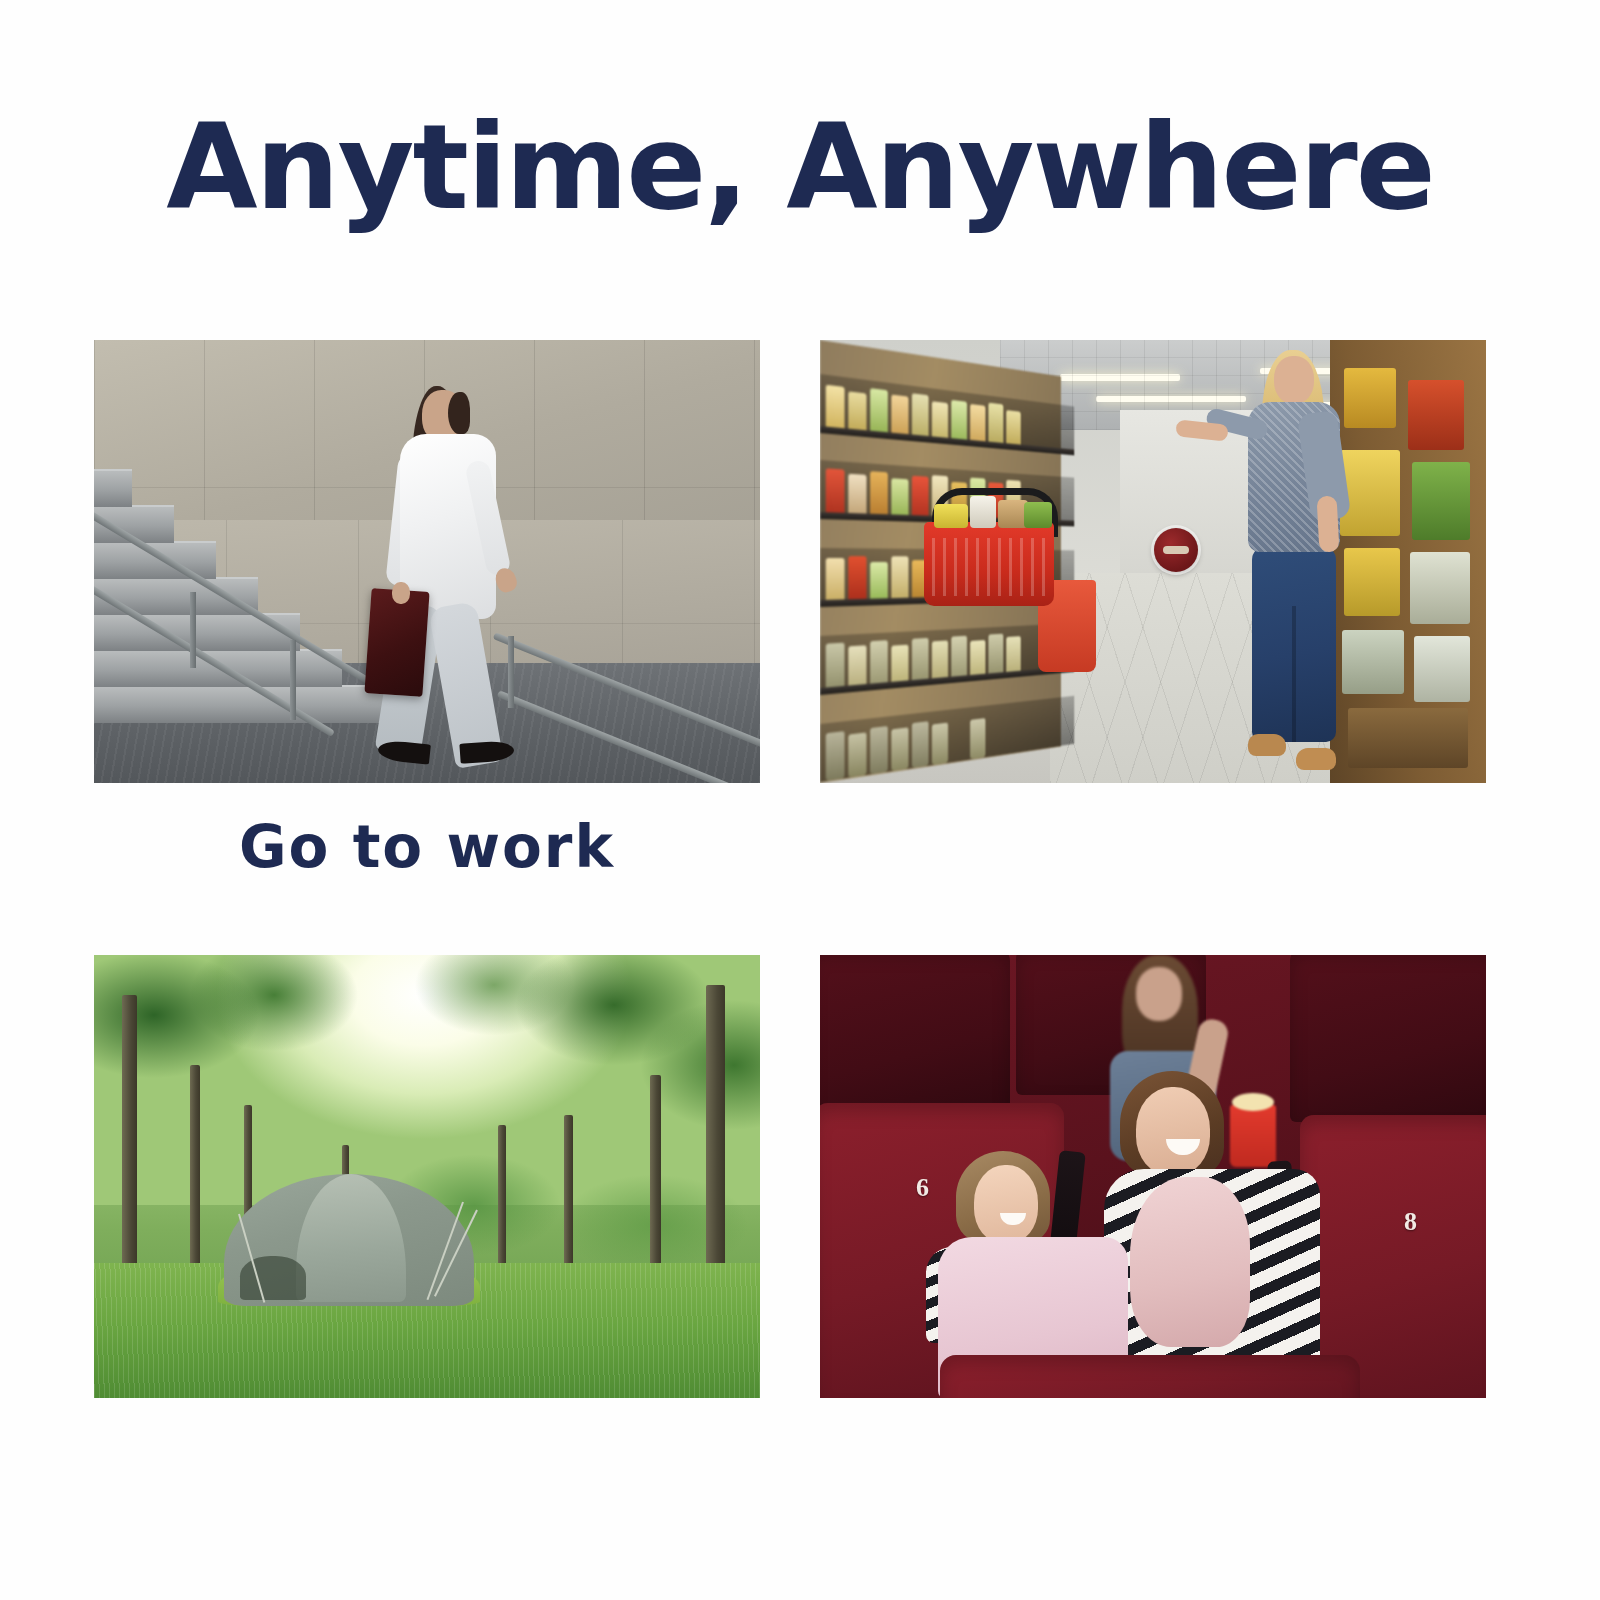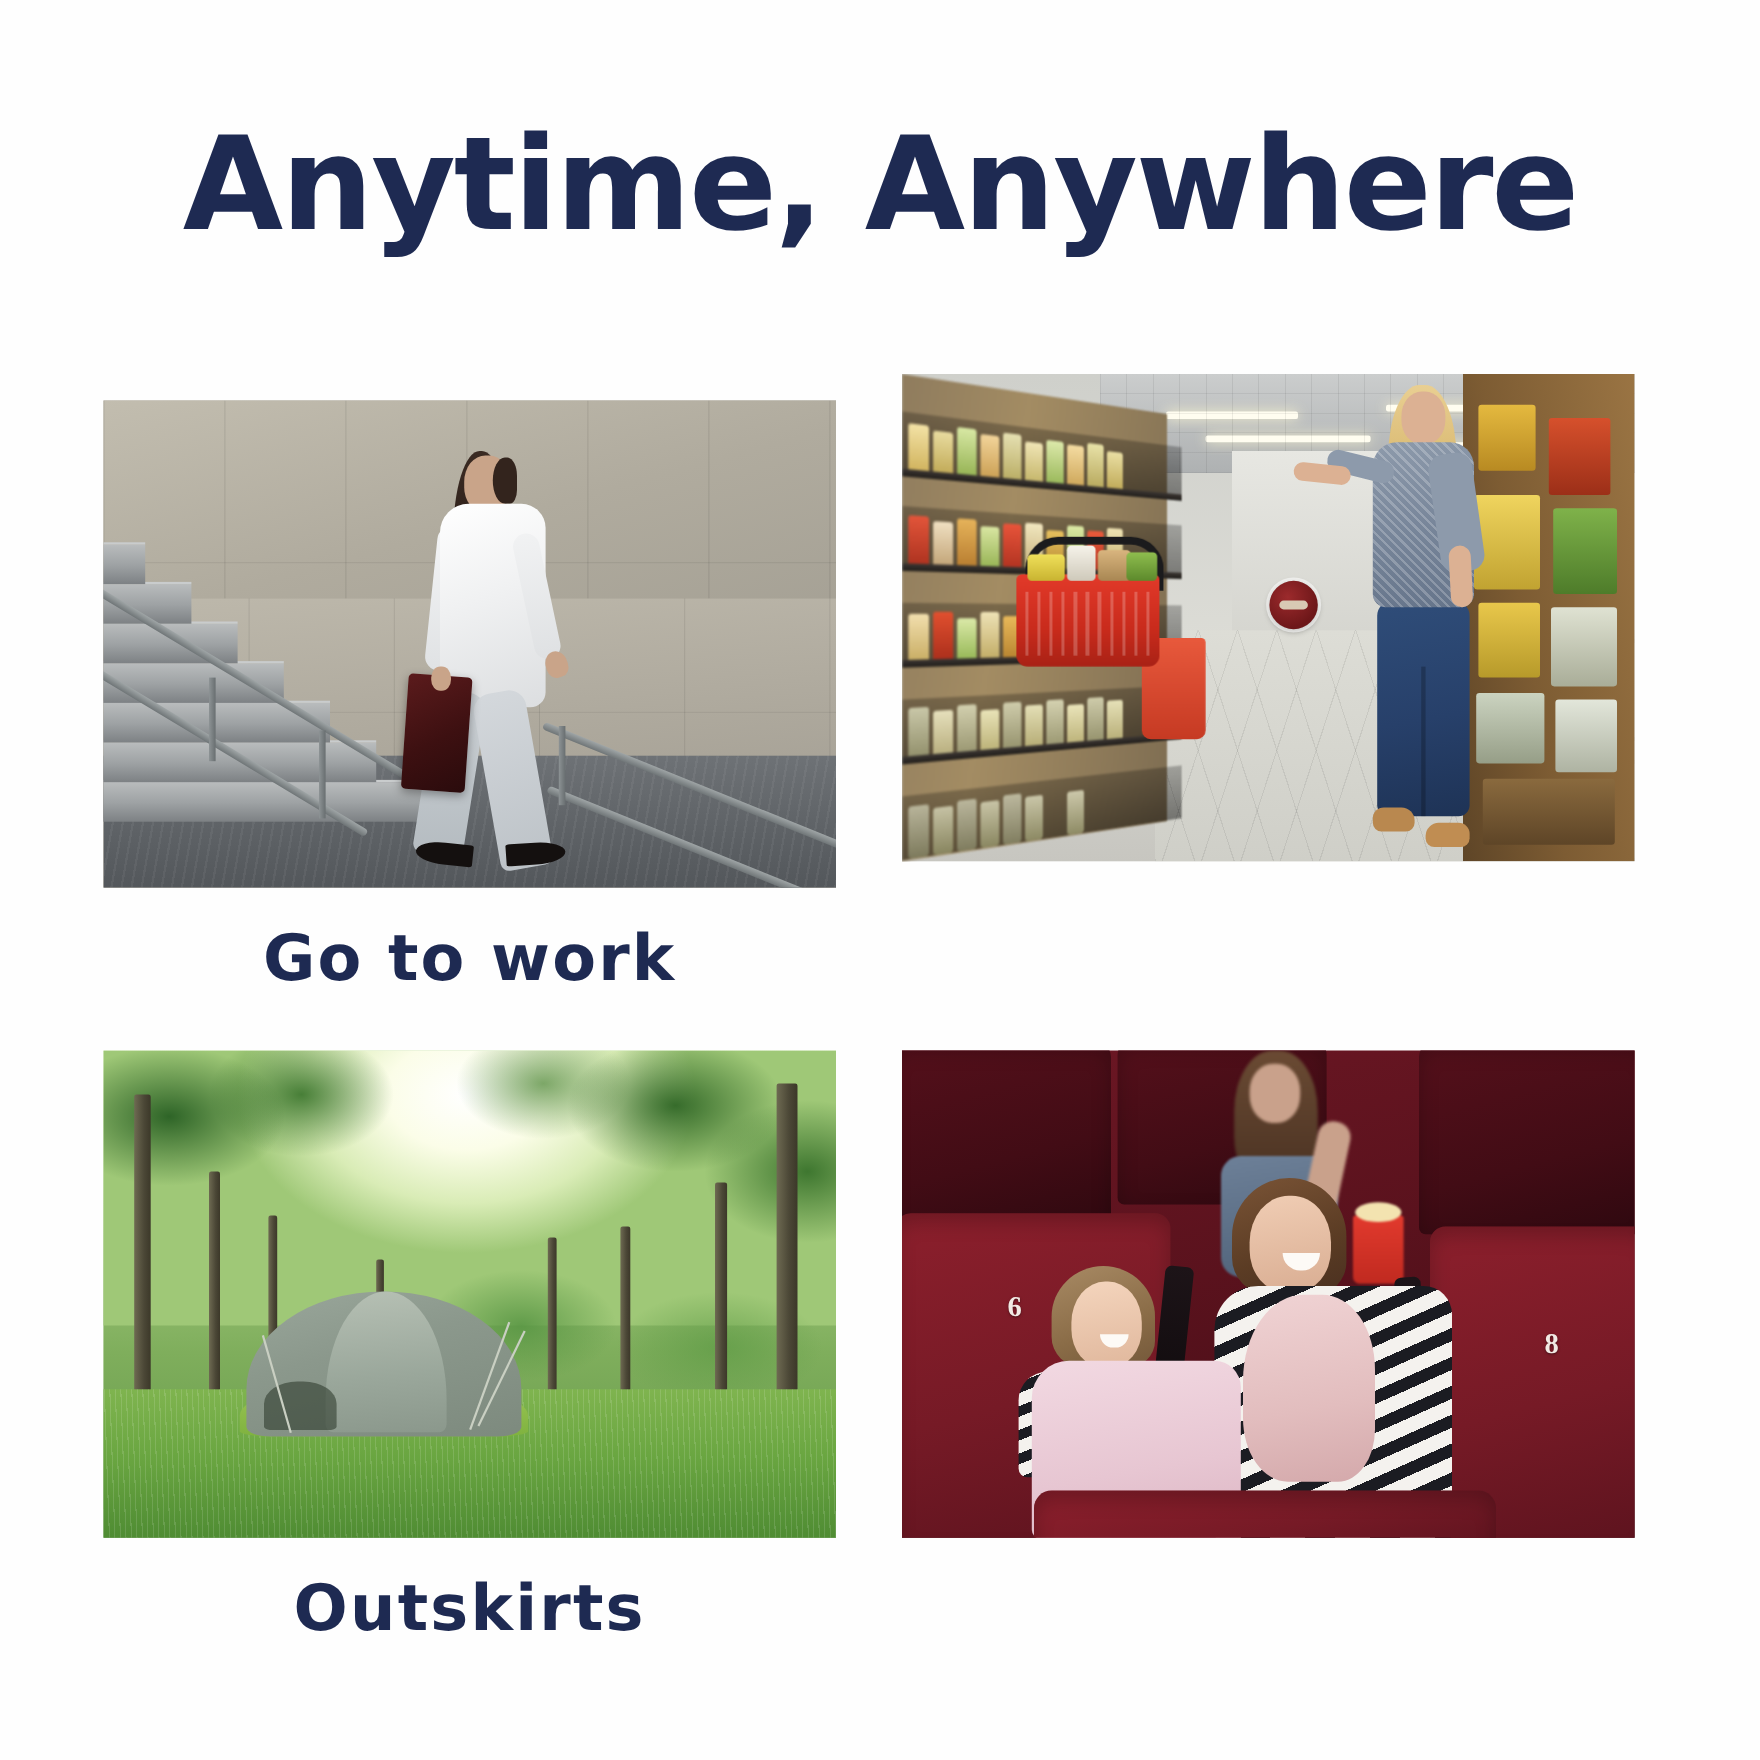--- a/index.html
+++ b/index.html
@@ -40,21 +40,21 @@
     position: absolute;
     left: 94px;
     top: 340px;
     width: 1414px;
     height: 1080px;
   }
   .cell {
     position: absolute;
     width: 666px;
   }
-  .cell.c1 { left: 0;    top: 0; margin-top: 24px; }
+  .cell.c1 { left: 0;    top: 0; }
   .cell.c2 { left: 726px; top: 0; }
   .cell.c3 { left: 0;    top: 615px; }
   .cell.c4 { left: 726px; top: 615px; }
 
   .photo {
     position: relative;
     width: 666px;
     height: 443px;
     overflow: hidden;
     background: #cfcfc8;
@@ -617,21 +617,20 @@
         <div class="tent">
           <span class="tbase"></span>
           <span class="tdome"></span>
           <span class="tfly"></span>
           <span class="tdoor"></span>
           <span class="guy" style="left:258px; bottom:0; height:104px; transform:rotate(20deg);"></span>
           <span class="guy" style="left:272px; bottom:0; height:96px;  transform:rotate(26deg);"></span>
           <span class="guy" style="left:34px;  bottom:0; height:92px;  transform:rotate(-16deg);"></span>
         </div>
       </div>
-      <div class="caption">Outskirts</div>
     </div>
 
     <div class="cell c4">
       <div class="photo p4">
 
         <span class="seat dark" style="left:-10px; top:-8px; width:200px; height:170px;"></span>
         <span class="seat dark" style="left:196px; top:-10px; width:190px; height:150px;"></span>
         <span class="seat dark" style="left:470px; top:-8px; width:210px; height:175px;"></span>
 
         <div class="bwoman">

